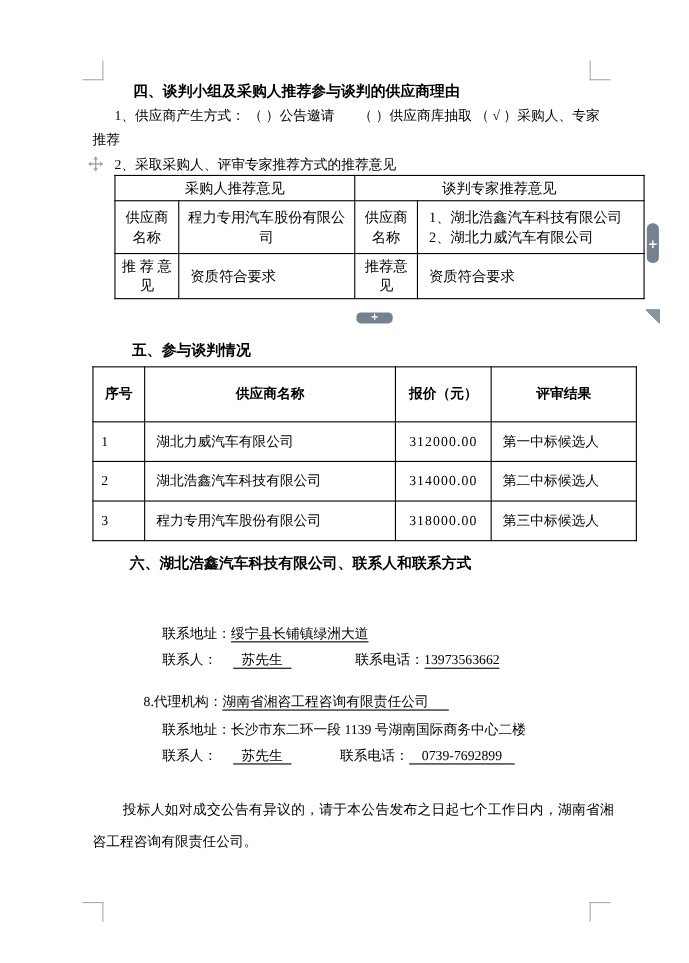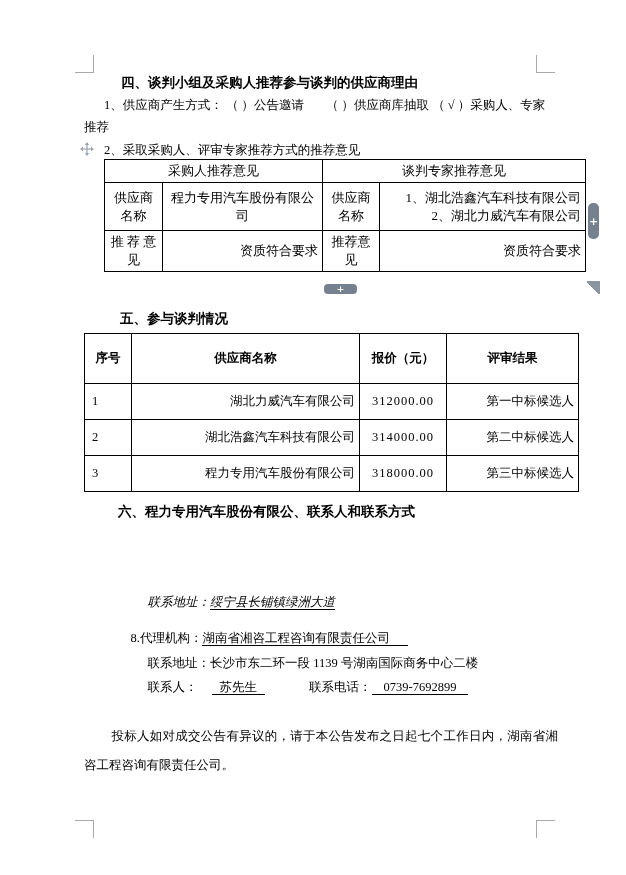--- a/index.html
+++ b/index.html
@@ -15,21 +15,21 @@
   .mark.tl{border-right:1px solid #a9a9a9;border-bottom:1px solid #a9a9a9;}
   .mark.tr{border-left:1px solid #a9a9a9;border-bottom:1px solid #a9a9a9;}
   .mark.bl{border-right:1px solid #a9a9a9;border-top:1px solid #a9a9a9;}
   .mark.br{border-left:1px solid #a9a9a9;border-top:1px solid #a9a9a9;}
   
   table{border-collapse:collapse;table-layout:fixed;}
   td{border:1px solid #000;font-size:12.5px;vertical-align:middle;overflow:hidden;padding:2px 4px;}
   .t1 td{font-size:13px;}
   .c{text-align:center;}
   .pl{white-space:pre-line;}
-  .leftpad{padding-left:10px;text-align:right;}
+  .leftpad{padding-left:10px;text-align:left;}
   .t2 .hcell{font-weight:bold;text-align:center;}
   .t2 .seq{padding-left:7px;}
   .t2 .price{text-align:center;letter-spacing:1px;}
   
   .u{border-bottom:1px solid #000;}
   .upad{border-bottom:1px solid #000;padding:0 8px;}
   
   .pill{position:absolute;background:#75818e;color:#fff;display:flex;align-items:center;justify-content:center;
         font-family:"DejaVu Sans",sans-serif;font-weight:bold;line-height:1;}
   .pill.v{width:11px;height:36px;border-radius:5px;font-size:11px;}
@@ -134,24 +134,27 @@
       </tr>
       <tr style="height:36px;">
         <td class="seq">3</td>
         <td class="leftpad">程力专用汽车股份有限公司</td>
         <td class="price">318000.00</td>
         <td class="leftpad">第三中标候选人</td>
       </tr>
     </tbody>
   </table>
 
-  <div class="abs heading" style="left:118px;top:503px;">六、程力专用汽车股份有限公、联系人和联系方式</div>
+  <div class="abs heading" style="left:118px;top:503px;">六、湖北浩鑫汽车科技有限公司、联系人和联系方式</div>
 
-  <div class="abs line" style="left:135px;top:579px;font-style:italic;">
+  <div class="abs line" style="left:135px;top:553px;">
     <span>联系地址：</span><span class="u">绥宁县长铺镇绿洲大道</span>
+  </div>
+  <div class="abs line" style="left:135px;top:577px;">
+    <span>联系人：</span><span class="gap-sm"></span><span class="upad">苏先生</span><span class="gap-lg"></span><span>联系电话：</span><span class="u">13973563662</span>
   </div>
 
   <div class="abs line" style="left:118px;top:615px;">
     <span>8.代理机构：</span><span class="u" style="padding-right:18px;">湖南省湘咨工程咨询有限责任公司</span>
   </div>
   <div class="abs line" style="left:135px;top:640px;">
     <span>联系地址：</span><span>长沙市东二环一段 1139 号湖南国际商务中心二楼</span>
   </div>
   <div class="abs line" style="left:135px;top:664px;">
     <span>联系人：</span><span class="gap-sm"></span><span class="upad">苏先生</span><span class="gap-md"></span><span>联系电话：</span><span class="upad" style="padding:0 12px;">0739-7692899</span>

